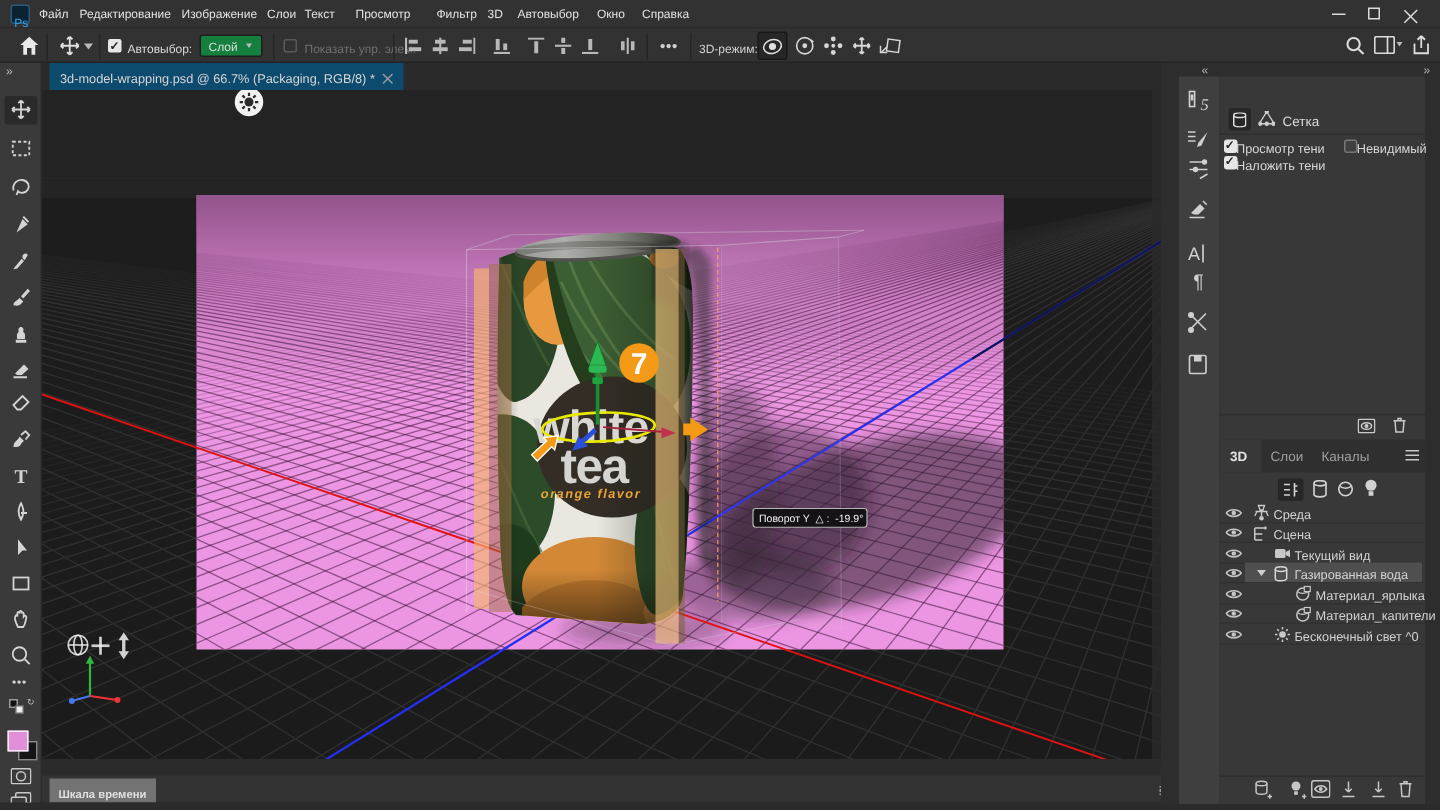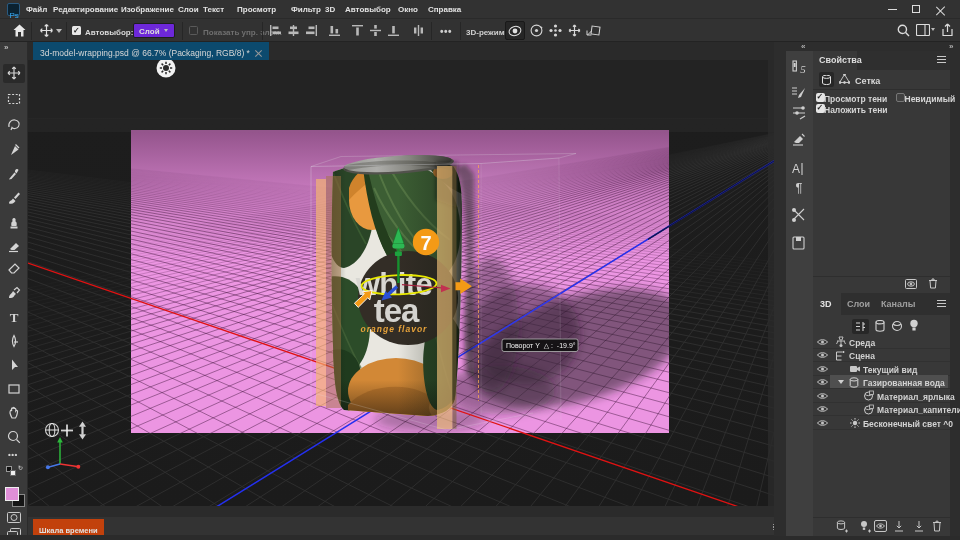--- a/index.html
+++ b/index.html
@@ -1,17 +1,17 @@
 <!DOCTYPE html>
 <html><head><meta charset="utf-8"><style>
  html,body{margin:0;padding:0;width:960px;height:540px;overflow:hidden;background:#2b2b2b;
    font-family:"Liberation Sans",sans-serif;}
  *{box-sizing:border-box;}
  .abs{position:absolute;}
- .t{position:absolute;white-space:nowrap;font-weight:bold;}
+ .t{position:absolute;white-space:nowrap;}
 </style></head>
 <body>
 <div class="abs" style="left:0;top:0;width:960px;height:540px;background:#2b2b2b">
 
 <div class="abs" style="left:0;top:0;width:960px;height:18px;background:#323232">
  <div class="abs" style="left:7px;top:2.5px;width:13px;height:13px;background:#0b2231;border:1px solid #2a5a80;border-radius:2px">
         <div class="t" style="left:1.5px;top:7px;color:#35a7f0;font-size:8px;font-weight:normal">Ps</div>
       </div>
  <div class="t" style="left:26px;top:5px;font-size:8px;color:#e2e2e2">Файл</div>
       <div class="t" style="left:53px;top:5px;font-size:8px;color:#e2e2e2">Редактирование</div>
@@ -38,21 +38,21 @@
       </svg>
  <div style="position:absolute;left:31px;top:3px;width:1px;height:18px;background:#262626"></div>
  <svg class="abs" style="left:40px;top:5px" width="13" height="13" viewBox="0 0 13 13" fill="none" stroke="#e0e0e0" stroke-width="1.2">
         <path d="M6.5 0.5 V12.5 M0.5 6.5 H12.5 M6.5 0.5 L4.7 2.3 M6.5 0.5 L8.3 2.3 M6.5 12.5 L4.7 10.7 M6.5 12.5 L8.3 10.7 M0.5 6.5 L2.3 4.7 M0.5 6.5 L2.3 8.3 M12.5 6.5 L10.7 4.7 M12.5 6.5 L10.7 8.3"></path>
       </svg>
  <div class="abs" style="left:56px;top:10px;width:0;height:0;border-left:3px solid transparent;border-right:3px solid transparent;border-top:4px solid #bbbbbb"></div>
  <div style="position:absolute;left:66px;top:3px;width:1px;height:18px;background:#262626"></div>
  <div class="abs" style="left:72px;top:7px;width:9px;height:9px;background:#e8e8e8;border-radius:1.5px"></div>
  <div class="t" style="left:73px;top:6.5px;color:#222;font-size:8px;font-weight:bold">✓</div>
  <div class="t" style="left:85px;top:9px;color:#dadada;font-size:8px">Автовыбор:</div>
- <div class="abs" style="left:133px;top:4px;width:42px;height:15px;background:#6d28d9;border:1px solid #1e1e1e;border-radius:2px">
+ <div class="abs" style="left:133px;top:4px;width:42px;height:15px;background:#15803d;border:1px solid #1e1e1e;border-radius:2px">
    <div class="t" style="left:5px;top:3px;color:#ddd;font-size:8px">Слой</div>
    <div class="abs" style="left:30px;top:5px;width:0;height:0;border-left:2.5px solid transparent;border-right:2.5px solid transparent;border-top:3.5px solid #bbbbbb"></div>
  </div>
  <div style="position:absolute;left:182px;top:3px;width:1px;height:18px;background:#262626"></div>
  <div class="abs" style="left:189px;top:7px;width:9px;height:9px;border:1px solid #5a5a5a;border-radius:1.5px"></div>
  <div class="t" style="left:203px;top:9px;color:#6f6f6f;font-size:8px">Показать упр. элем.</div>
  <div style="position:absolute;left:262px;top:3px;width:1px;height:18px;background:#262626"></div>
  <svg class="abs" style="left:270px;top:6px" width="11" height="11" viewBox="0 0 11 11" fill="#b8b8b8">
         <rect x="0" y="0" width="1.4" height="11"></rect>
         <rect x="2.5" y="1.5" width="6" height="2.6"></rect>
@@ -659,21 +659,21 @@
   <line x1="133.6" y1="12.4" x2="135.2" y2="10.8"></line>
             <line x1="140.8" y1="5.2" x2="142.4" y2="3.6"></line>
  </g>
 </g>
 
 </svg>
 </div>
 
 
 <div class="abs" style="left:28px;top:517px;width:746px;height:18px;background:#333333">
-  <div class="abs" style="left:5px;top:2px;height:16px;background:#c2410c;padding:0 6px">
+  <div class="abs" style="left:5px;top:2px;height:16px;background:#737373;padding:0 6px">
     <span style="font-size:7.5px;color:#e0e0e0;font-weight:bold;line-height:16px">Шкала времени</span>
   </div>
   <div class="abs" style="left:745px;top:7px;width:8px;height:6px;border-top:1.5px solid #9a9a9a;border-bottom:1.5px solid #9a9a9a">
         <div style="height:1.5px;background:#9a9a9a;margin-top:1px"></div>
       </div>
 </div>
 <div class="abs" style="left:0;top:535px;width:960px;height:5px;background:#2b2b2b"></div>
 
 <div class="abs" style="left:774px;top:42px;width:186px;height:494px;background:#2d2d2d">
   <div class="t" style="left:27px;top:0px;color:#b0b0b0;font-size:8px">«</div>
@@ -710,27 +710,20 @@
           <path d="M2 2 L13 13 M13 2 L2 13" stroke="#cfcfcf" fill="none" stroke-width="1.1"></path>
           <circle cx="3" cy="3" r="2" fill="#cfcfcf"></circle>
           <circle cx="3" cy="13" r="2" fill="#cfcfcf"></circle>
         </svg>
         <svg class="abs" style="left:5px;top:184px" width="16" height="16" viewBox="0 0 16 16">
           <rect x="2" y="2" width="11" height="12" rx="1" stroke="#cfcfcf" fill="none" stroke-width="1.1"></rect>
           <rect x="5" y="2" width="5" height="4" fill="#cfcfcf"></rect>
         </svg>
       </div>
   <div class="abs" style="left:39px;top:9px;width:137px;height:485px;background:#383838">
-    <div class="abs" style="left:0;top:0;width:137px;height:19px;background:#2f2f2f">
-      <div class="abs" style="left:0;top:0;width:44px;height:19px;background:#383838"></div>
-      <div class="t" style="left:6px;top:4px;font-size:9px;font-weight:bold;color:#dedede">Свойства</div>
-      <div class="abs" style="left:124px;top:5px;width:9px;height:7px;border-top:1.2px solid #c9c9c9;border-bottom:1.2px solid #c9c9c9">
-            <div style="height:1.2px;background:#c9c9c9;margin-top:1.6px"></div>
-          </div>
-    </div>
     <div class="abs" style="left:6px;top:21px;width:15px;height:15px;background:#272727;border-radius:2px"></div>
     <svg class="abs" style="left:9px;top:23.5px" width="9" height="10" viewBox="0 0 9 10">
           <ellipse cx="4.5" cy="1.8" rx="4" ry="1.6" fill="none" stroke="#e0e0e0" stroke-width="1"></ellipse>
           <path d="M0.5 1.8 V8 A4 1.6 0 0 0 8.5 8 V1.8" fill="none" stroke="#e0e0e0" stroke-width="1"></path>
         </svg>
     <svg class="abs" style="left:26px;top:23px" width="11" height="11" viewBox="0 0 11 11" fill="none" stroke="#cfcfcf" stroke-width="0.9">
           <path d="M5.5 0.5 L10.5 8.5 L0.5 8.5 Z"></path>
           <circle cx="5.5" cy="0.5" r="1" fill="#cfcfcf"></circle>
           <circle cx="10" cy="8.5" r="1" fill="#cfcfcf"></circle>
           <circle cx="1" cy="8.5" r="1" fill="#cfcfcf"></circle>

